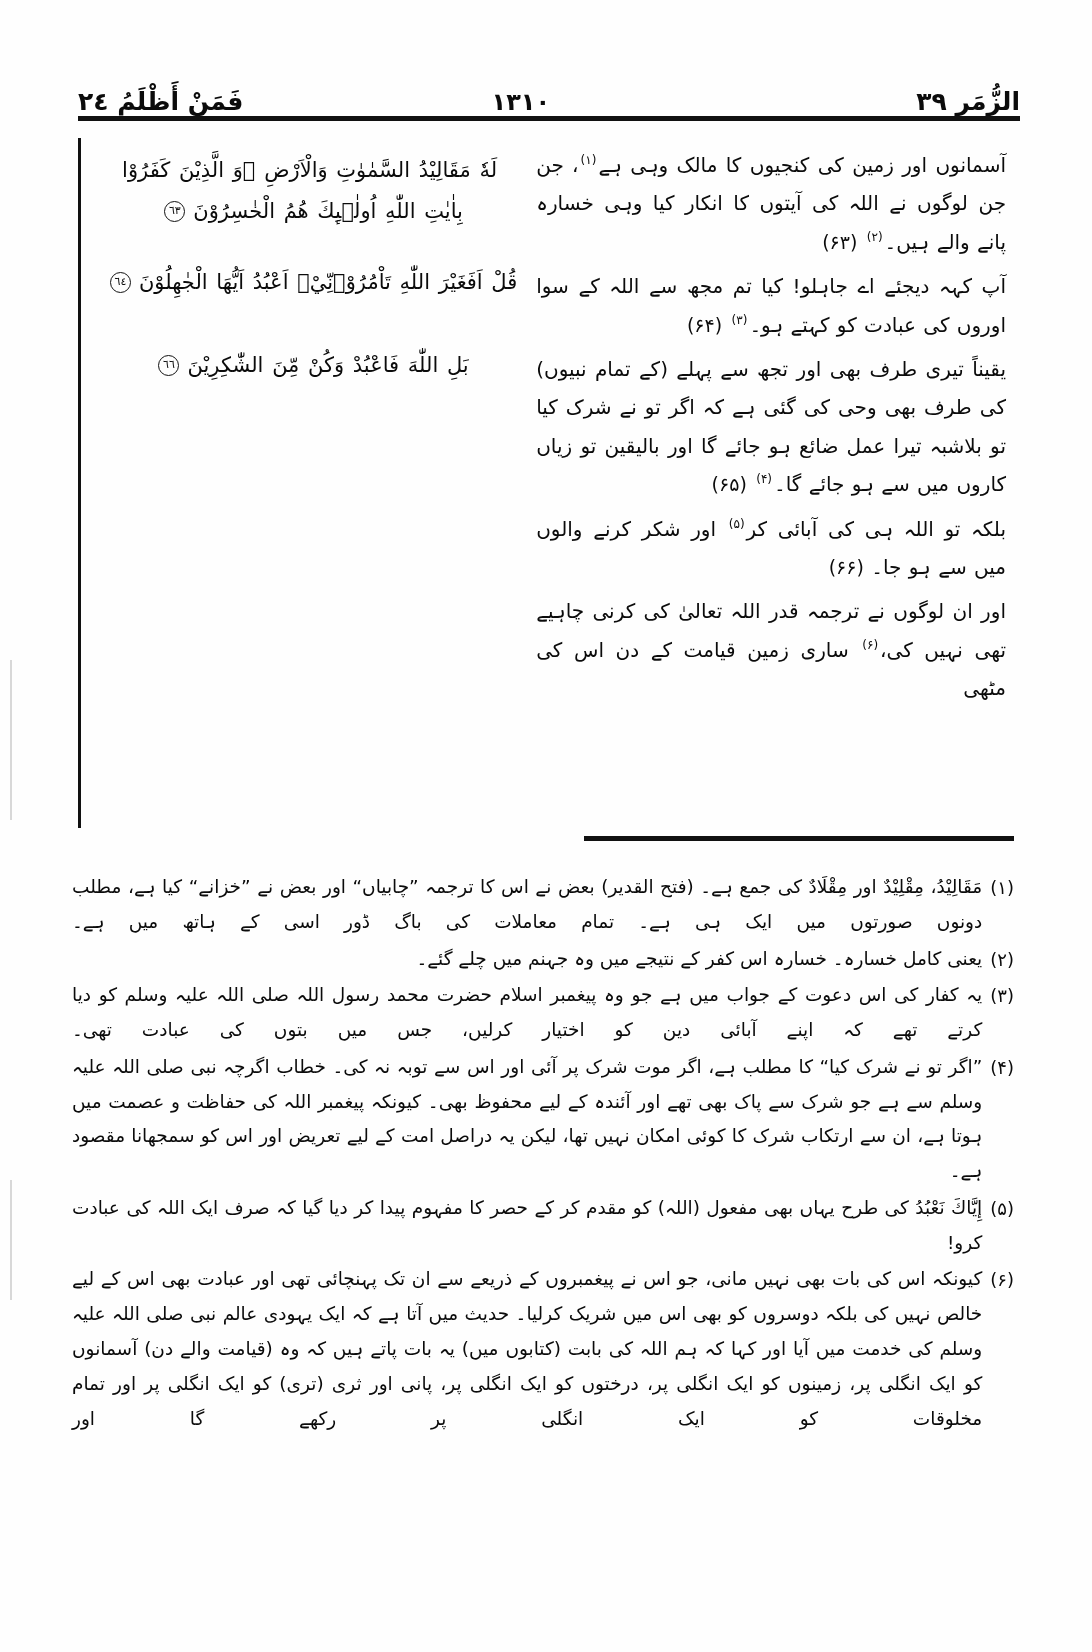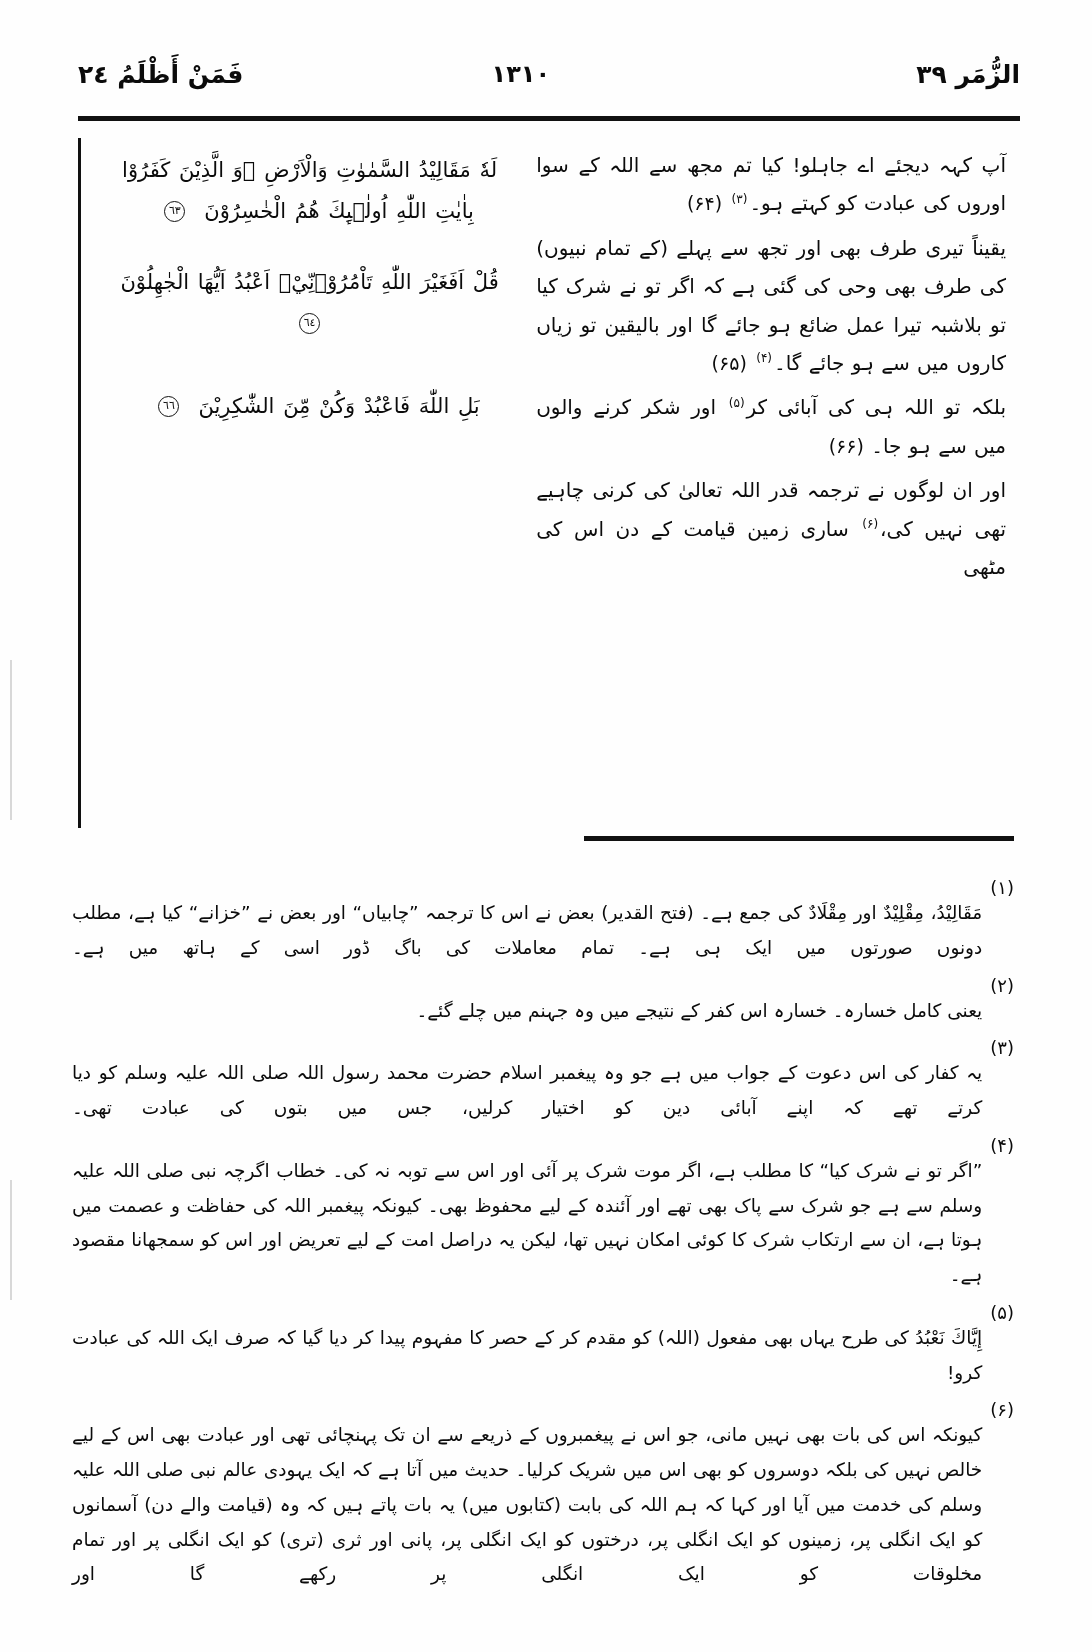--- a/index.html
+++ b/index.html
@@ -25,20 +25,21 @@
 
   
   .header {
     position: absolute;
     top: 62px;
     left: 78px;
     right: 72px;
     height: 52px;
     display: flex;
     flex-direction: row-reverse;   
+    align-items: flex-end;
     justify-content: space-between;
   }
   .header-part {
     font-size: 25px;
     line-height: 1;
     white-space: nowrap;
     font-weight: 600;
     letter-spacing: .5px;
   }
   .header-sura { }
@@ -101,21 +102,21 @@
   .ayah.sp-5 { margin-top: 44px; }
   .ayah-mark {
     display: inline-block;
     border: 1.6px solid #111;
     border-radius: 50%;
     width: 19px;
     height: 19px;
     line-height: 17px;
     font-size: 11px;
     text-align: center;
-    margin: 0 19px;
+    margin: 0 8px;
     vertical-align: middle;
   }
 
   .trans {
     font-size: 20px;
     line-height: 1.92;
     margin-bottom: 6px;
     word-spacing: 1px;
   }
   .trans .sup {
@@ -158,21 +159,20 @@
   }
   .fn-num {
     flex: 0 0 auto;
     font-size: 18px;
     padding-top: 1px;
   }
   .fn-text {
     flex: 1 1 auto;
     text-align: justify;
     text-align-last: right;
-    margin-top: 26px;
   }
   .fn-text.last-justify { text-align-last: justify; }
 
   
   .scan-edge {
     position: absolute;
     left: 10px;
     top: 660px;
     width: 2px;
     height: 160px;
@@ -192,20 +192,24 @@
     <div class="header-part header-para">فَمَنْ أَظْلَمُ ٢٤</div>
     <div class="header-part header-page">١٣١٠</div>
     <div class="header-part header-sura">الزُّمَر ٣٩</div>
   </div>
   <div class="header-rule"></div>
 
   <div class="columns">
 
     <div class="col-urdu">
 
+      <div class="trans">
+        <span>آسمانوں اور زمین کی کنجیوں کا مالک وہی ہے</span><span class="sup">(۱)</span><span>، جن جن لوگوں نے اللہ کی آیتوں کا انکار کیا وہی خسارہ پانے والے ہیں۔</span><span class="sup">(۲)</span>
+        <span class="vnum">(۶۳)</span>
+      </div>
 
       <div class="trans">
         <span>آپ کہہ دیجئے اے جاہلو! کیا تم مجھ سے اللہ کے سوا اوروں کی عبادت کو کہتے ہو۔</span><span class="sup">(۳)</span>
         <span class="vnum">(۶۴)</span>
       </div>
 
       <div class="trans">
         <span>یقیناً تیری طرف بھی اور تجھ سے پہلے (کے تمام نبیوں) کی طرف بھی وحی کی گئی ہے کہ اگر تو نے شرک کیا تو بلاشبہ تیرا عمل ضائع ہو جائے گا اور بالیقین تو زیاں کاروں میں سے ہو جائے گا۔</span><span class="sup">(۴)</span>
         <span class="vnum">(۶۵)</span>
       </div>

